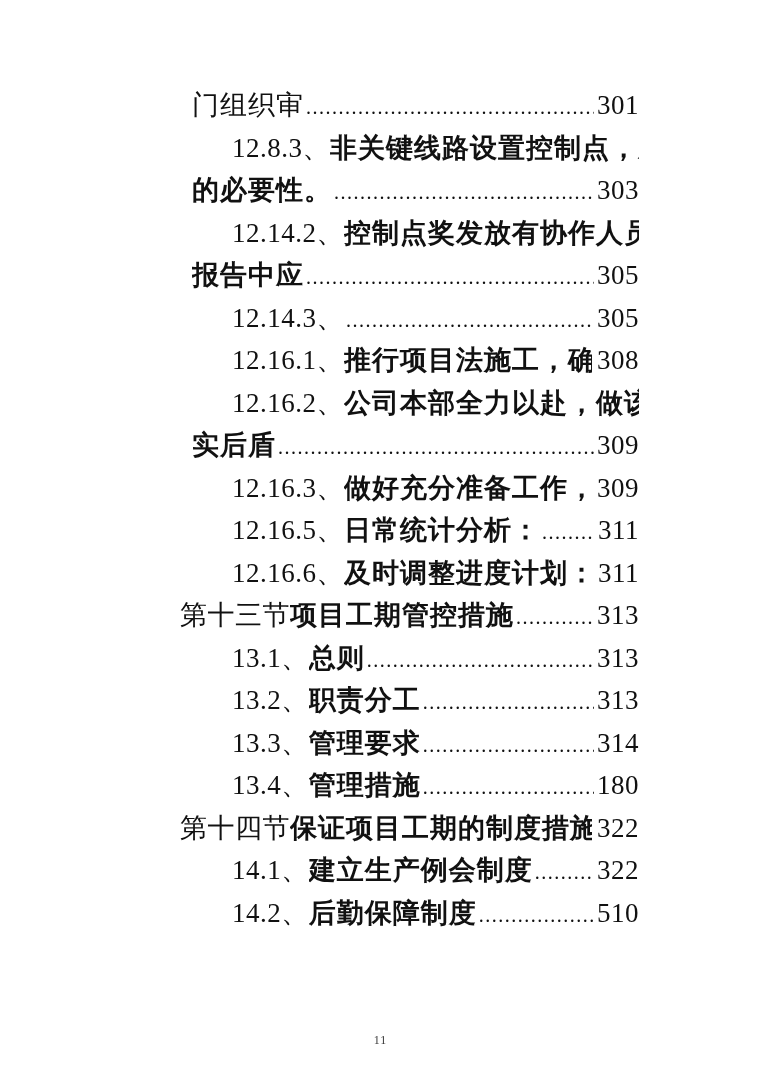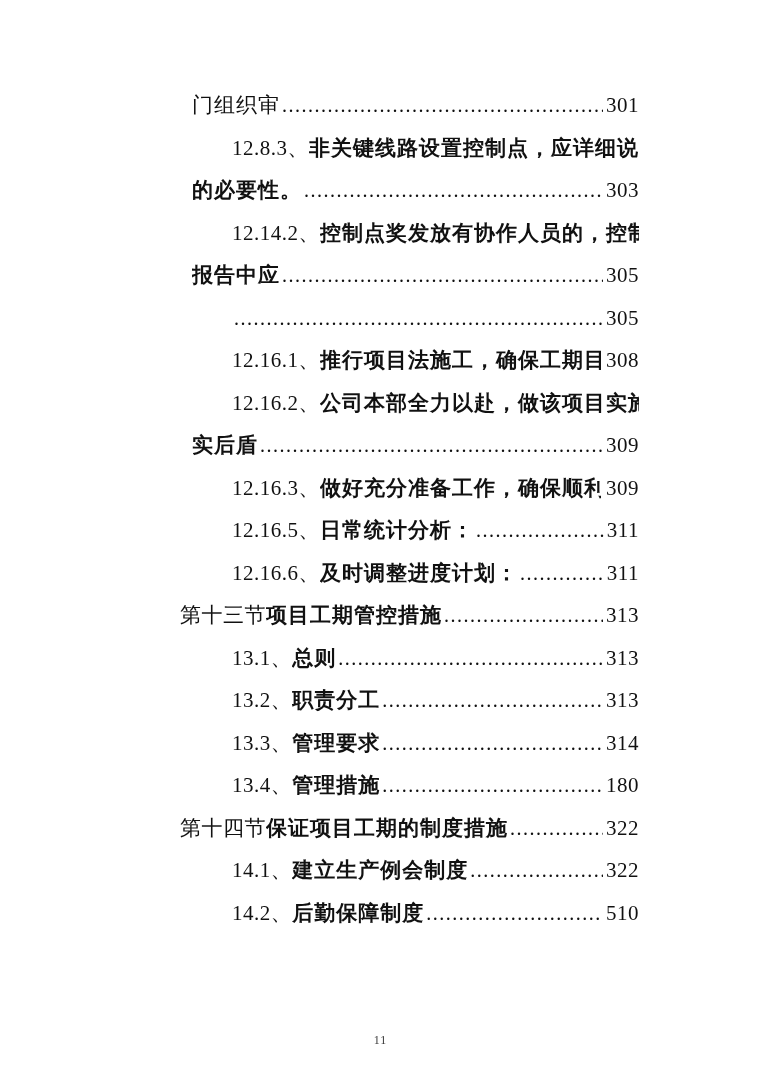--- a/index.html
+++ b/index.html
@@ -21,21 +21,21 @@
     position: absolute;
     top: 84px;
     left: 180px;
     right: 122px;
   }
   .toc-row {
     display: flex;
     align-items: baseline;
     height: 42.5px;
     line-height: 42.5px;
-    font-size: 21px;
+    font-size: 27px;
     white-space: nowrap;
     text-align: center;
   }
   .indent-none  { padding-left: 0; }
   .indent-wrap  { padding-left: 12px; }
   .indent-first { padding-left: 52px; }
   .toc-prefix {
     font-family: "Liberation Serif", "DejaVu Serif", serif;
     letter-spacing: 0.5px;
     flex: 0 0 auto;
@@ -103,20 +103,21 @@
       <span class="toc-label bold">控制点奖发放有协作人员的，控制点奖</span>
 
     </div>
       <div class="toc-row indent-wrap">
       <span class="toc-prefix"></span>
       <span class="toc-label bold">报告中应</span>
       <span class="dots visible"></span>
       <span class="toc-page">305</span>
     </div>
       <div class="toc-row indent-first">
+      <span class="toc-prefix">12.14.3、</span>
       <span class="dots visible"></span>
       <span class="toc-page">305</span>
     </div>
       <div class="toc-row indent-first">
       <span class="toc-prefix">12.16.1、</span>
       <span class="toc-label bold">推行项目法施工，确保工期目标的实现</span>
       <span class="dots blank"></span>
       <span class="toc-page">308</span>
     </div>
       <div class="toc-row indent-first">

